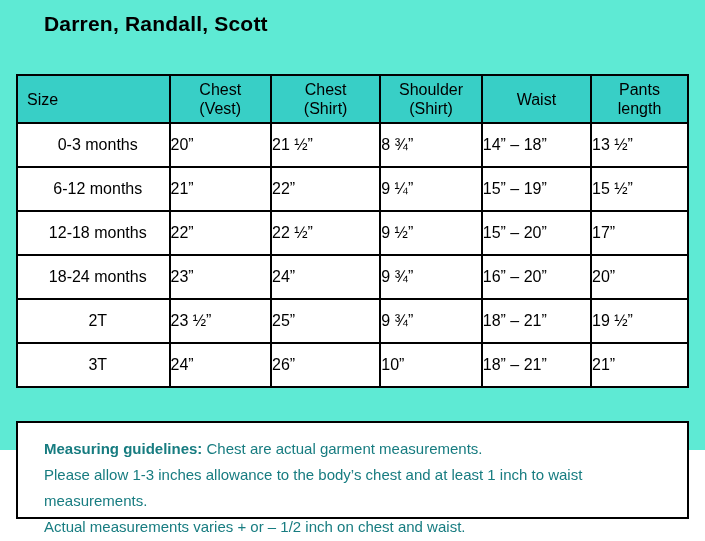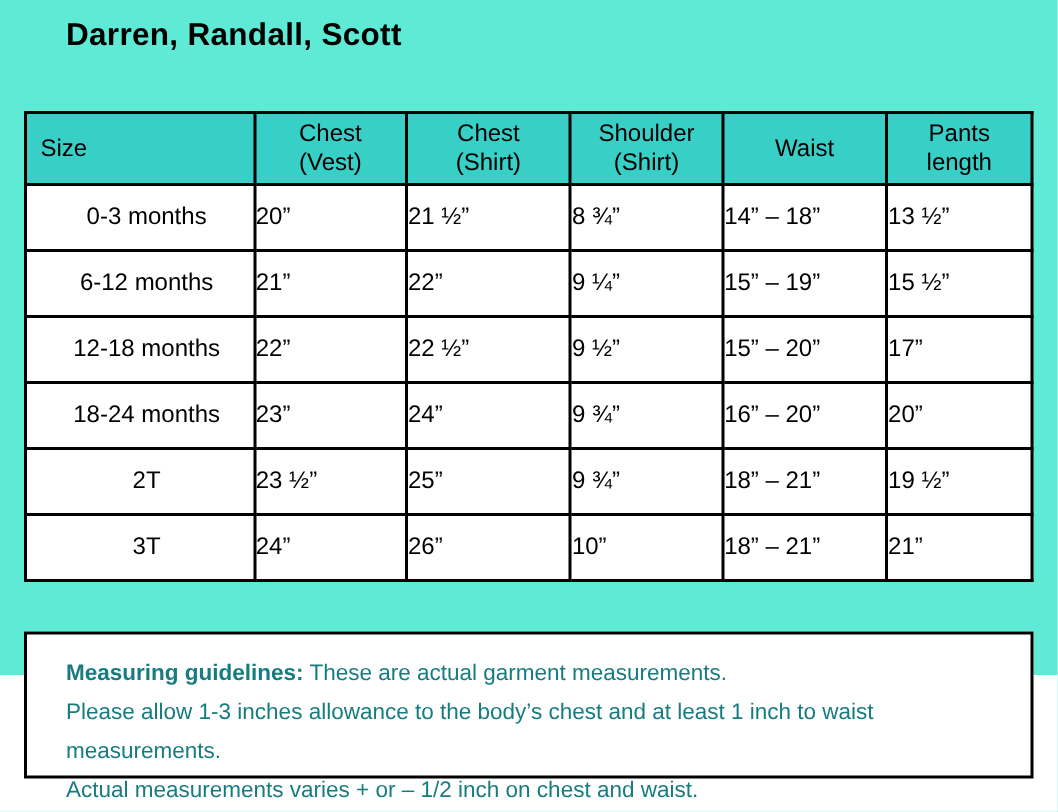--- a/index.html
+++ b/index.html
@@ -121,17 +121,17 @@
           <td>24”</td>
           <td>26”</td>
           <td>10”</td>
           <td>18” – 21”</td>
           <td>21”</td>
         </tr>
       </tbody>
   </table>
 
   <div class="notes">
-    <p><strong>Measuring guidelines:</strong><span> These are actual garment measurements.</span></p>
+    <p><strong>Measuring guidelines:</strong><span> Chest are actual garment measurements.</span></p>
     <p>Please allow 1-3 inches allowance to the body’s chest and at least 1 inch to waist measurements.</p>
     <p>Actual measurements varies + or – 1/2 inch on chest and waist.</p>
   </div>
 </div>
 
 </body></html>

